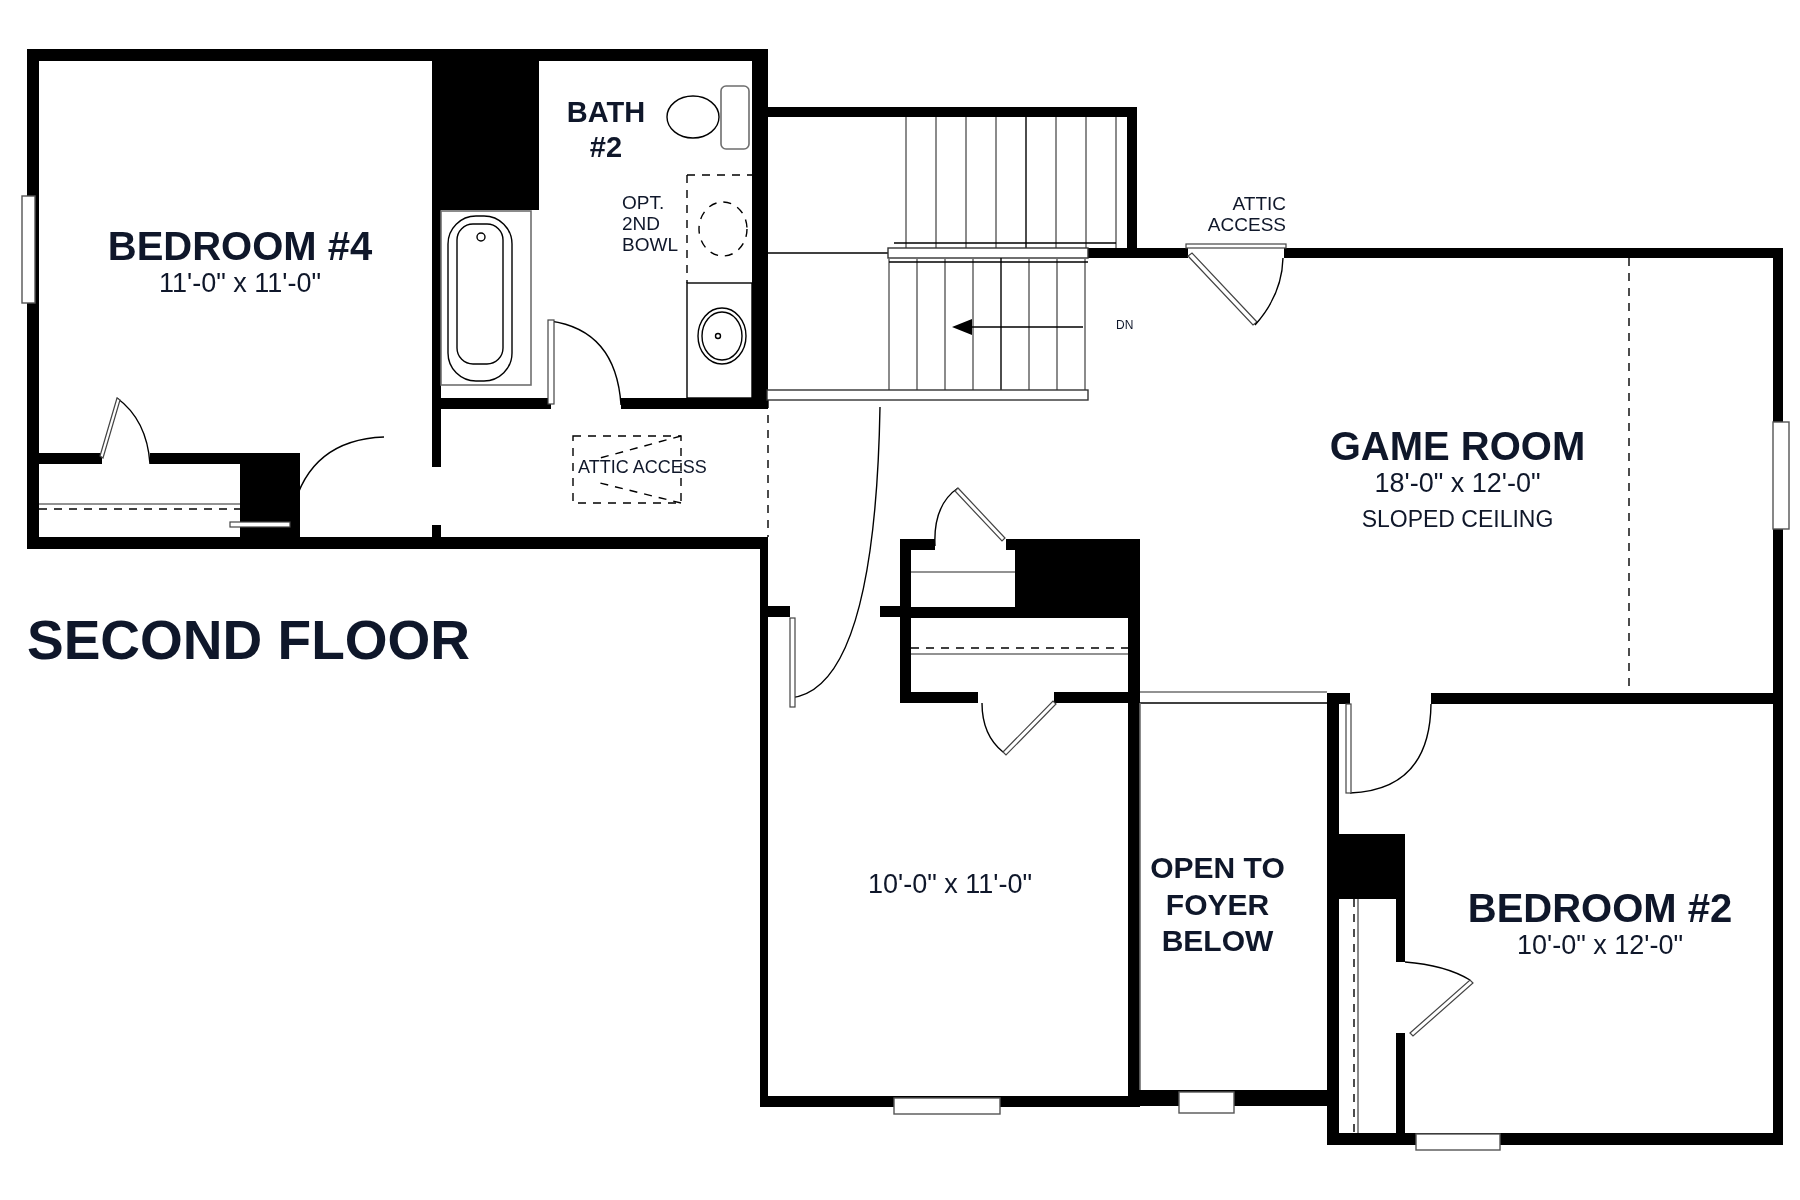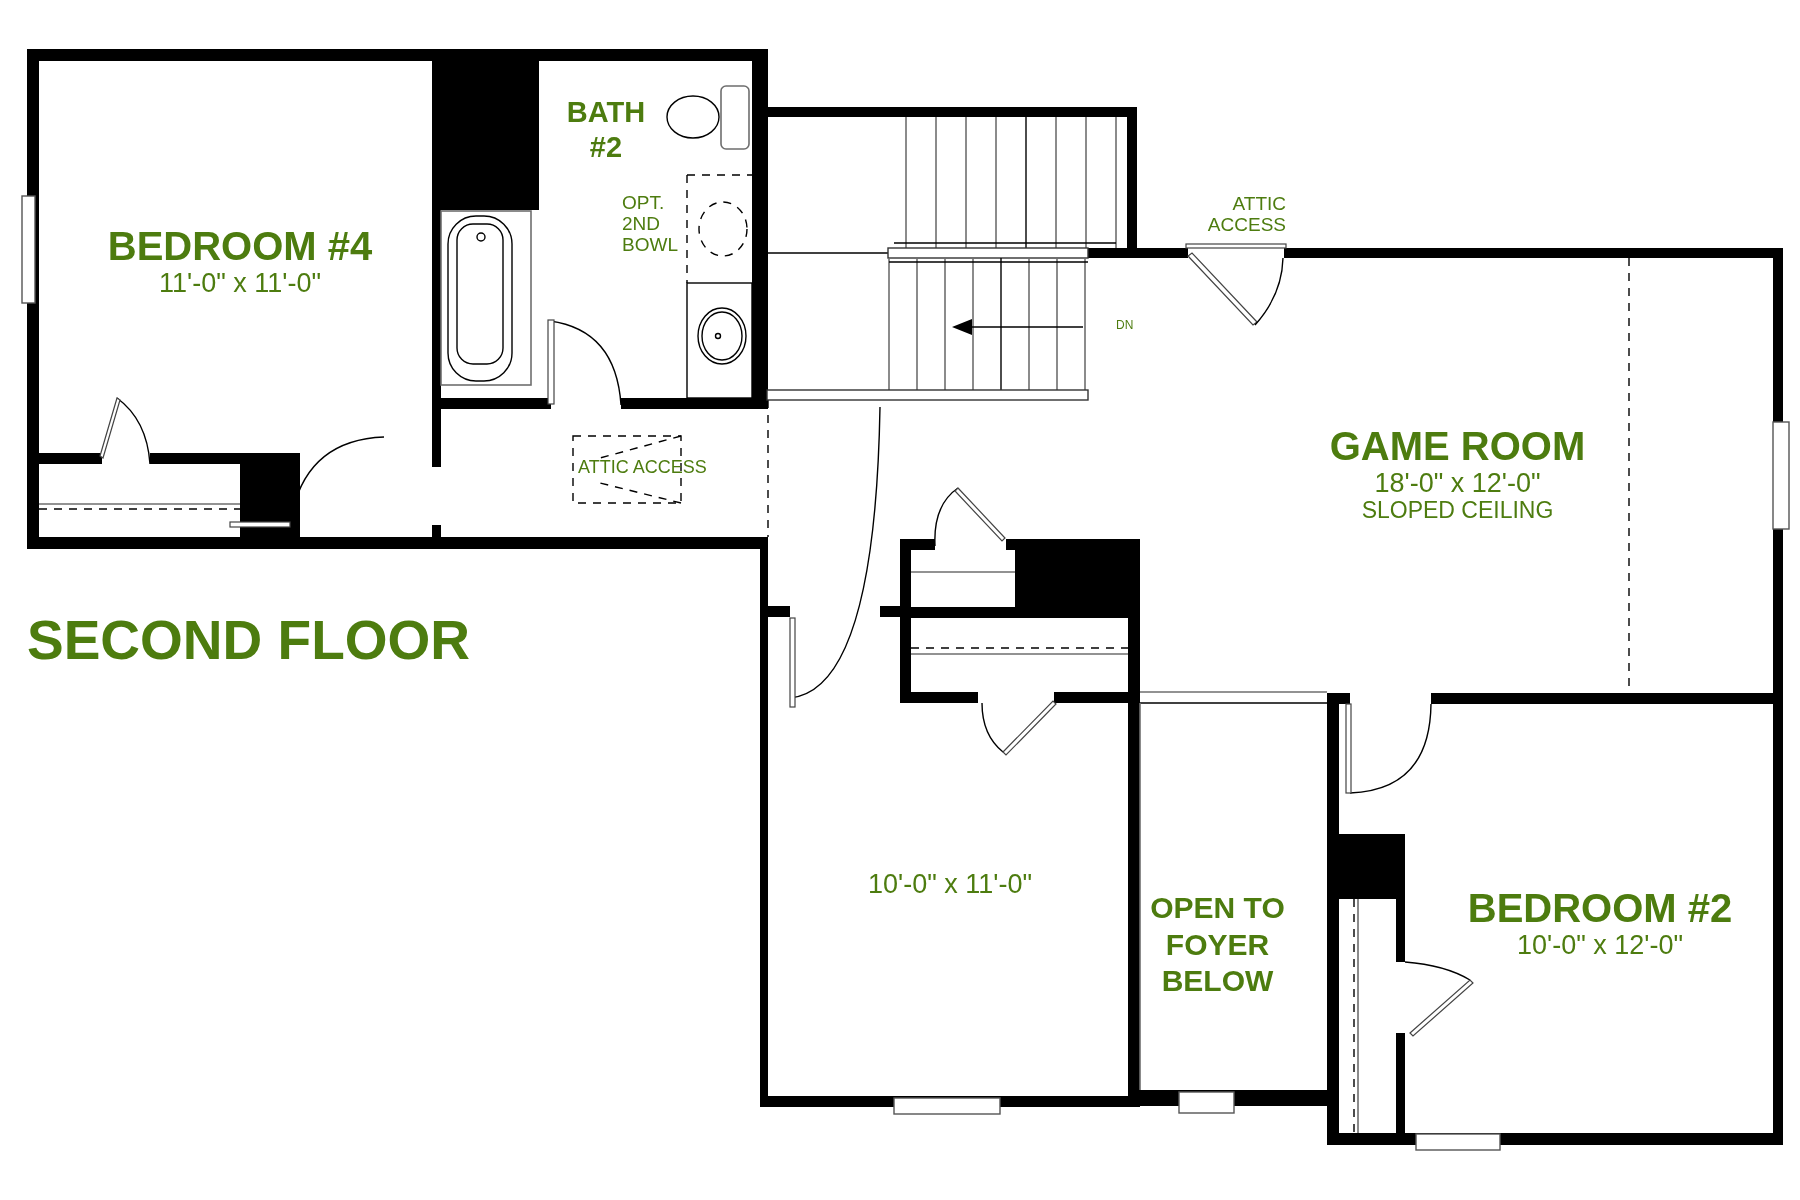--- a/index.html
+++ b/index.html
@@ -5,24 +5,24 @@
   html, body { margin: 0; padding: 0; background: #ffffff; }
   body { width: 1800px; height: 1200px; position: relative; overflow: hidden; font-family: "Liberation Sans", sans-serif; }
   #plan { position: absolute; left: 0; top: 0; width: 1800px; height: 1200px; }
   .wall { fill: #000; }
   .thin { stroke: #000; stroke-width: 1.4; fill: none; }
   .thin-gray { stroke: #6e6e6e; stroke-width: 1.6; fill: none; }
   .dash { stroke: #000; stroke-width: 1.4; fill: none; stroke-dasharray: 8 7; }
   .window { fill: #fff; stroke: #555; stroke-width: 1.4; }
   .rail { fill: #fff; stroke: #333; stroke-width: 1.4; }
   .leaf { fill: #fff; stroke: #444; stroke-width: 1.2; }
-  .lbl { position: absolute; text-align: center; color: #4d7c0f; white-space: nowrap; line-height: 1; }
+  .lbl { position: absolute; text-align: center; color: #0f172a; white-space: nowrap; line-height: 1; }
   .room-name { font-weight: bold; font-size: 40px; letter-spacing: 0px; }
   .room-dim { font-size: 27px; margin-top: 4px; }
-  .room-note { font-size: 23px; margin-top: 2px; }
+  .room-note { font-size: 23px; margin-top: 11px; }
   .small { font-size: 19px; line-height: 1.1; text-align: right; }
   .mid-bold { font-weight: bold; font-size: 30px; line-height: 1.22; }
   .title { font-weight: bold; font-size: 55px; margin-left: 7px; }
 </style>
 </head>
 <body>
 
 <svg id="plan" viewBox="0 0 1800 1200" xmlns="http://www.w3.org/2000/svg">
 
   <g>
@@ -224,21 +224,21 @@
 <div class="lbl" style="left:1300px; top:426px; width:315px;">
   <div class="room-name">GAME ROOM</div>
   <div class="room-dim">18'-0" x 12'-0"</div>
   <div class="room-note">SLOPED CEILING</div>
 </div>
 
 <div class="lbl" style="left:800px; top:867px; width:300px;">
   <div class="room-dim">10'-0" x 11'-0"</div>
 </div>
 
-<div class="lbl" style="left:1140px; top:850px; width:155px;margin-top:40px;">
+<div class="lbl" style="left:1140px; top:850px; width:155px;">
   <div class="mid-bold">OPEN TO</div>
   <div class="mid-bold">FOYER</div>
   <div class="mid-bold">BELOW</div>
 </div>
 
 <div class="lbl" style="left:1450px; top:888px; width:300px;">
   <div class="room-name">BEDROOM #2</div>
   <div class="room-dim">10'-0" x 12'-0"</div>
 </div>
 

